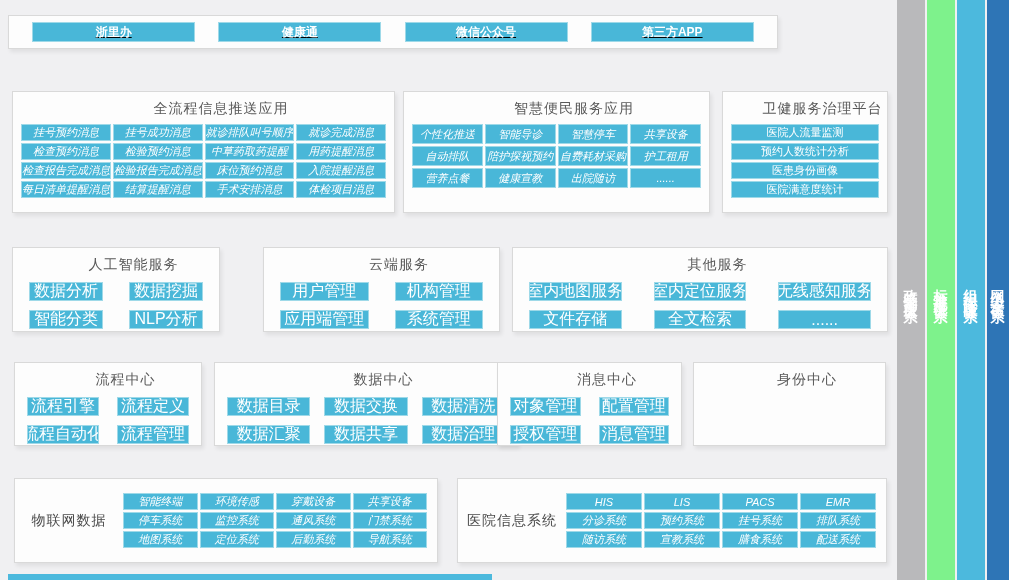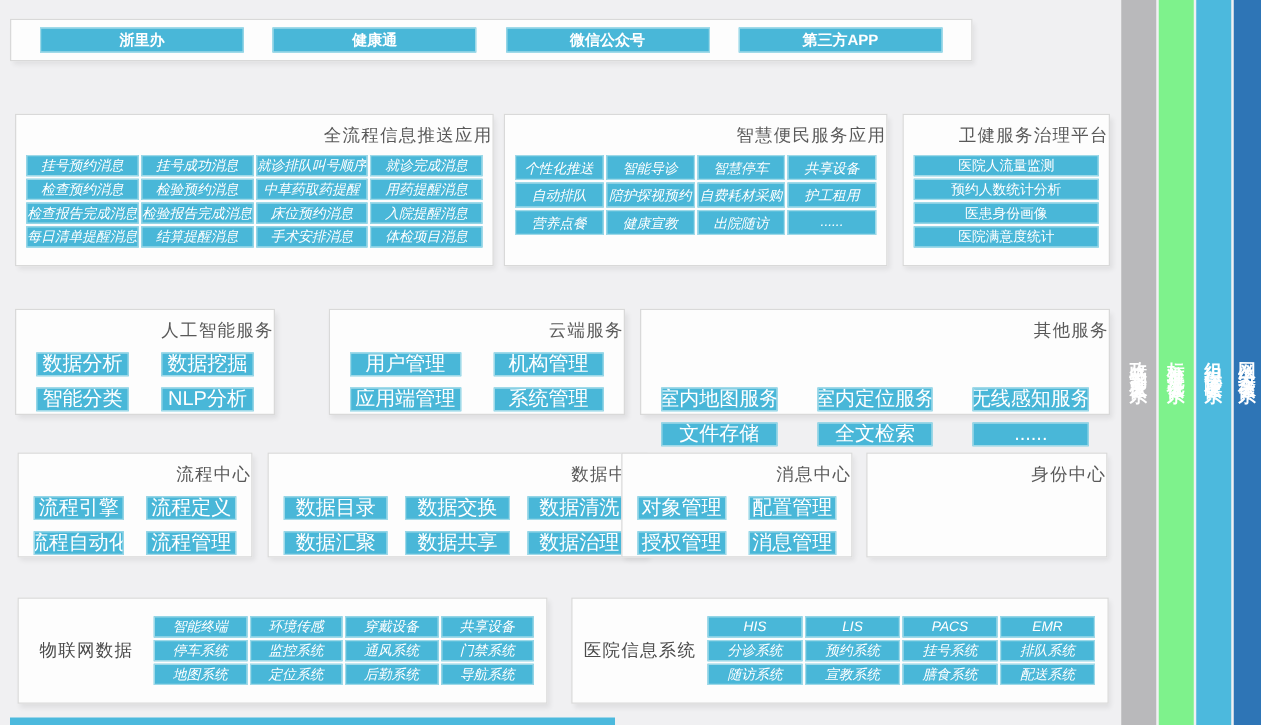--- a/index.html
+++ b/index.html
@@ -5,40 +5,40 @@
   html,body{margin:0;padding:0;}
   .stage{
     position:relative;width:1009px;height:580px;background:#f0f0f2;
     font-family:"Liberation Sans","DejaVu Sans",sans-serif;overflow:hidden;
   }
   .panel{
     position:absolute;background:#fdfdfd;border:1px solid #d9d9d9;
     box-shadow:2px 3px 4px rgba(0,0,0,0.07);box-sizing:border-box;
   }
   .panel-title{
-    text-align:right;color:#595959;font-size:14px;padding-top:8px;padding-bottom:6px;
+    text-align:center;color:#595959;font-size:14px;padding-top:8px;padding-bottom:6px;
     letter-spacing:1px;
     padding-left:35px;
   }
   .btn{
     background:#49b7d8;border:1px solid #9ed9e8;color:#fff;
     display:flex;align-items:center;justify-content:center;
     font-size:11px;white-space:nowrap;overflow:hidden;box-sizing:border-box;
   }
   .grid{display:grid;gap:2px;}
   .cols-4{grid-template-columns:repeat(4,1fr);font-style:italic;}
   .cols-3{grid-template-columns:repeat(3,1fr);}
   .cols-2{grid-template-columns:repeat(2,1fr);}
   .cols-1{grid-template-columns:1fr;text-align:center;}
   .tight{padding:0 8px;}
   .tight .btn{height:17px;}
   .rows20 .btn{height:20px;}
   .loose{padding:2px 16px 0;column-gap:26px;row-gap:9px;}
   .loose .btn{height:19px;font-size:16px;}
-  .loose3{column-gap:32px;margin-top:28px;}
+  .loose3{column-gap:32px;}
   
   .top-apps{display:flex;justify-content:space-evenly;align-items:center;height:100%;}
   .top-apps .btn{width:163px;height:20px;font-size:12px;font-weight:bold;}
   
   .side-panel{display:flex;align-items:center;}
   .side-label{width:108px;text-align:center;font-size:14px;color:#4a4a4a;letter-spacing:1px;flex:none;}
   .side-grid{flex:1;margin-right:10px;}
   
   .pillar{
     position:absolute;top:0;height:580px;display:flex;align-items:center;justify-content:center;
@@ -47,21 +47,21 @@
     writing-mode:vertical-lr;text-orientation:upright;color:#fff;font-size:14px;
     font-weight:bold;letter-spacing:4px;line-height:1;
   }
   .bottom-strip{position:absolute;background:#4cb9dd;}
 </style>
 </head>
 <body>
 
 <div class="stage">
 
-  <div class="panel" style="left:8px;top:15px;width:770px;height:34px;">
+  <div class="panel" style="left:8px;top:15px;width:770px;height:34px;text-decoration:underline;">
     <div class="top-apps">
         <div class="btn">浙里办</div>
         <div class="btn">健康通</div>
         <div class="btn">微信公众号</div>
         <div class="btn">第三方APP</div>
       </div>
   </div>
 
   <div class="panel" style="left:12px;top:91px;width:383px;height:122px;">
     <div class="panel-title">全流程信息推送应用</div>

